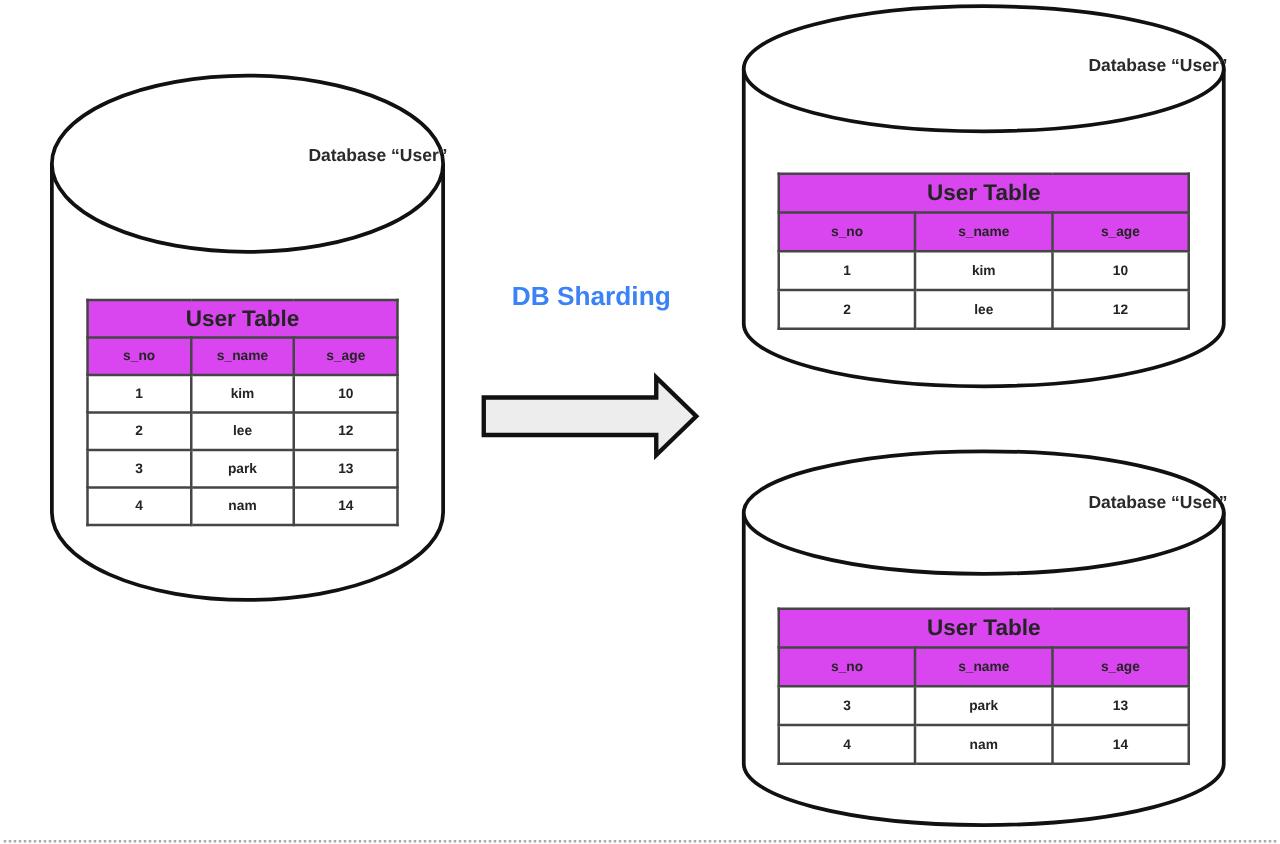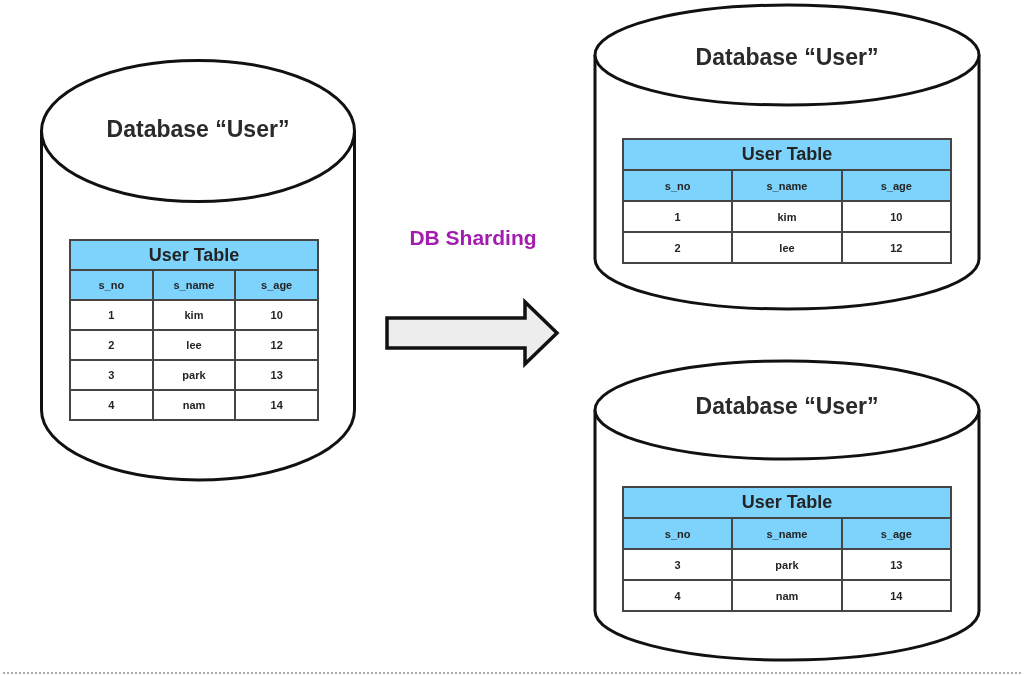--- a/index.html
+++ b/index.html
@@ -22,22 +22,22 @@
   }
   .db svg.cyl {
     position: absolute;
     left: 0;
     top: 0;
   }
   .db-title {
     position: absolute;
     left: 0;
     width: 100%;
-    text-align: center;
-    font-size: 23px;
+    text-align: right;
+    font-size: 14px;
     font-weight: 700;
     color: #2a2a2a;
     letter-spacing: 0px;
   }
   
   .db-source { left: 38px; top: 57px; width: 320px; height: 432px; }
   .db-source .db-title { top: 59px; }
   .db-source .usertable { left: 31px; top: 182px; width: 250px; }
   .db-source .usertable td { height: 28px; }
   
@@ -59,35 +59,35 @@
     text-align: center;
     vertical-align: middle;
     font-size: 11px;
     font-weight: 700;
     color: #242424;
     height: 29px;
     padding: 0;
   }
   .usertable tr.t-title td,
   .usertable tr.t-head td {
-    background: #7dd3fc;
+    background: #d946ef;
   }
   .usertable tr.t-title td {
     font-size: 18px;
   }
 
   .arrow-label {
     position: absolute;
     left: 378px;
     top: 226px;
     width: 190px;
     text-align: center;
     font-size: 21px;
     font-weight: 700;
-    color: #a21caf;
+    color: #3b82f6;
   }
   .arrow-svg {
     position: absolute;
     left: 383px;
     top: 296px;
   }
   .bottom-dotted {
     position: absolute;
     left: 3px;
     right: 3px;

